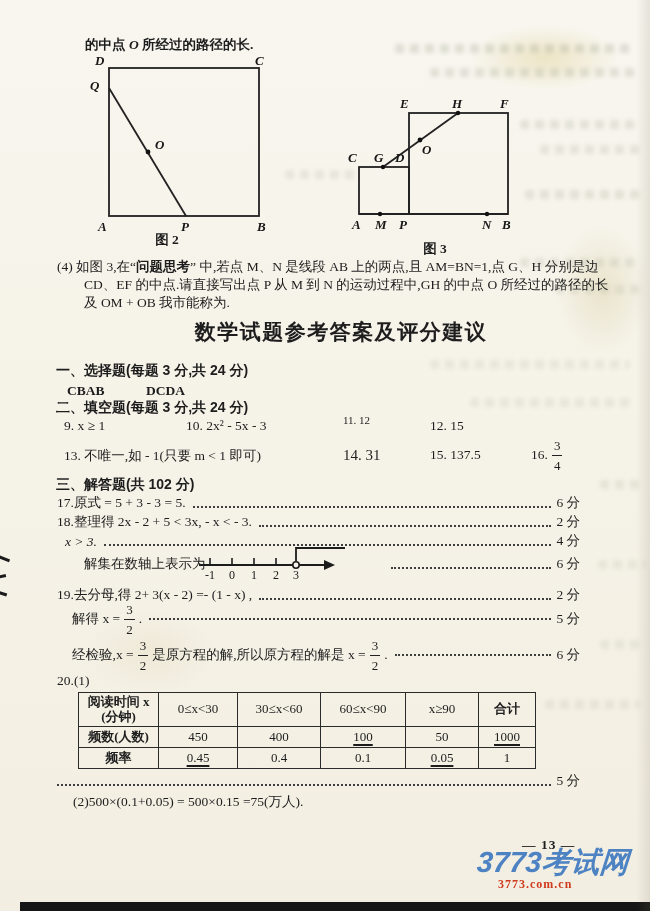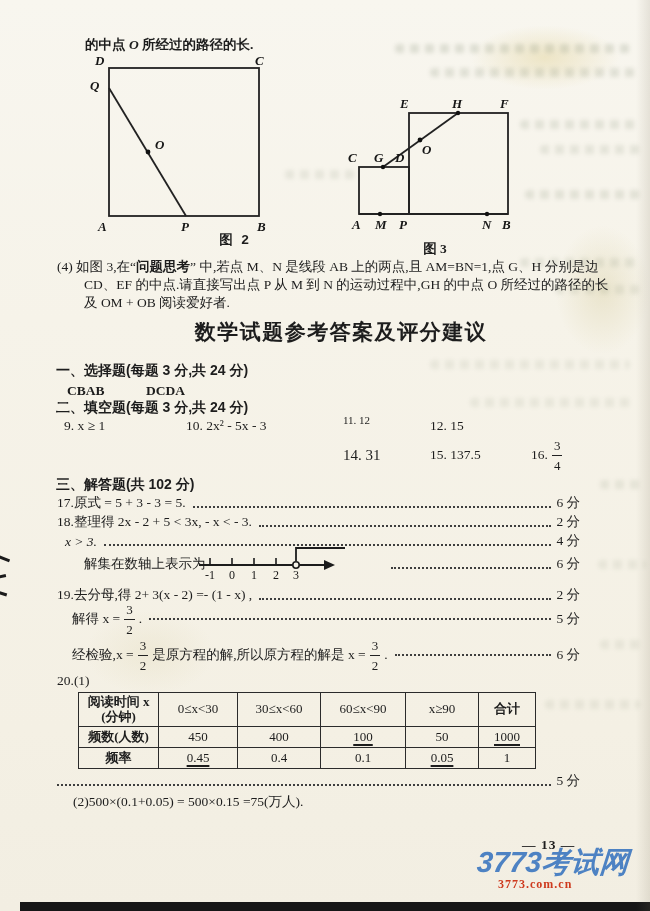--- a/index.html
+++ b/index.html
@@ -66,21 +66,21 @@
   <line x1="24" y1="40" x2="101" y2="168" stroke="#222" stroke-width="1.8"></line>
   <circle cx="63" cy="104" r="2.4" fill="#111"></circle>
   <text x="10" y="17">D</text>
   <text x="170" y="17">C</text>
   <text x="5" y="42">Q</text>
   <text x="70" y="101">O</text>
   <text x="13" y="183">A</text>
   <text x="96" y="183">P</text>
   <text x="172" y="183">B</text>
 </svg>
-<div class="abs b6" style="left:85px;top:231px;width:164px;text-align:right;font-size:13.5px;font-family:Liberation Mono, monospace;">图 2</div>
+<div class="abs b6" style="left:85px;top:231px;width:164px;text-align:center;font-size:13.5px;">图 2</div>
 
 <svg class="abs" style="left:340px;top:88px;" width="185" height="148" viewBox="0 0 185 148">
   <rect x="69" y="25" width="99" height="101" fill="none" stroke="#222" stroke-width="1.8"></rect>
   <rect x="19" y="79" width="50" height="47" fill="none" stroke="#222" stroke-width="1.8"></rect>
   <line x1="19" y1="126" x2="168" y2="126" stroke="#222" stroke-width="1.8"></line>
   <line x1="43" y1="79" x2="118" y2="25" stroke="#222" stroke-width="1.8"></line>
   <circle cx="43" cy="79" r="2.2" fill="#111"></circle>
   <circle cx="118" cy="25" r="2.2" fill="#111"></circle>
   <circle cx="80" cy="52" r="2.4" fill="#111"></circle>
   <circle cx="40" cy="126" r="2.2" fill="#111"></circle>
@@ -97,35 +97,36 @@
   <text x="59" y="141">P</text>
   <text x="142" y="141">N</text>
   <text x="162" y="141">B</text>
 </svg>
 <div class="abs b6" style="left:340px;top:240px;width:190px;text-align:center;font-size:13.5px;">图 3</div>
 
 <div class="abs" style="left:57px;top:258px;font-size:13.5px;white-space:nowrap;">
   <span>(4) 如图 3,在“</span><span class="b6">问题思考</span><span>” 中,若点 M、N 是线段 AB 上的两点,且 AM=BN=1,点 G、H 分别是边</span>
 </div>
 <div class="abs" style="left:84px;top:276px;font-size:13.5px;white-space:nowrap;">CD、EF 的中点.请直接写出点 P 从 M 到 N 的运动过程中,GH 的中点 O 所经过的路径的长</div>
-<div class="abs" style="left:84px;top:294px;font-size:13.5px;white-space:nowrap;">及 OM + OB 阅读爱好者.</div>
+<div class="abs" style="left:84px;top:294px;font-size:13.5px;white-space:nowrap;">及 OM + OB 我市能称为.</div>
 
 <div class="abs hsans" style="left:0;top:318px;width:642px;text-align:center;font-size:21px;letter-spacing:1.5px;padding-left:20px;">数学试题参考答案及评分建议</div>
 
 <div class="abs hsans" style="left:56px;top:362px;font-size:14px;">一、选择题(每题 3 分,共 24 分)</div>
 <div class="abs b6" style="left:67px;top:383px;font-size:13.5px;">
   <span>CBAB</span>
   <span style="margin-left:38px;">DCDA</span>
 </div>
 
 <div class="abs hsans" style="left:56px;top:399px;font-size:14px;">二、填空题(每题 3 分,共 24 分)</div>
 <div class="abs" style="left:64px;top:418px;font-size:13.5px;">9. x ≥ 1</div>
 <div class="abs" style="left:186px;top:418px;font-size:13.5px;">10. 2x² - 5x - 3</div>
 <div class="abs" style="left:343px;top:414px;font-size:11px;">11. 12</div>
 <div class="abs" style="left:430px;top:418px;font-size:13.5px;">12. 15</div>
+<div class="abs" style="left:64px;top:447px;font-size:13.5px;">13. 不唯一,如 - 1(只要 m &lt; 1 即可)</div>
 <div class="abs" style="left:343px;top:447px;font-size:15px;">14. 31</div>
 <div class="abs" style="left:430px;top:447px;font-size:13.5px;">15. 137.5</div>
 <div class="abs" style="left:531px;top:438px;height:34px;display:flex;align-items:center;font-size:13.5px;">
   <span>16.</span>
   <span class="frac">
     <span class="fnum">3</span>
     <span class="fden">4</span>
   </span>
 </div>
 

